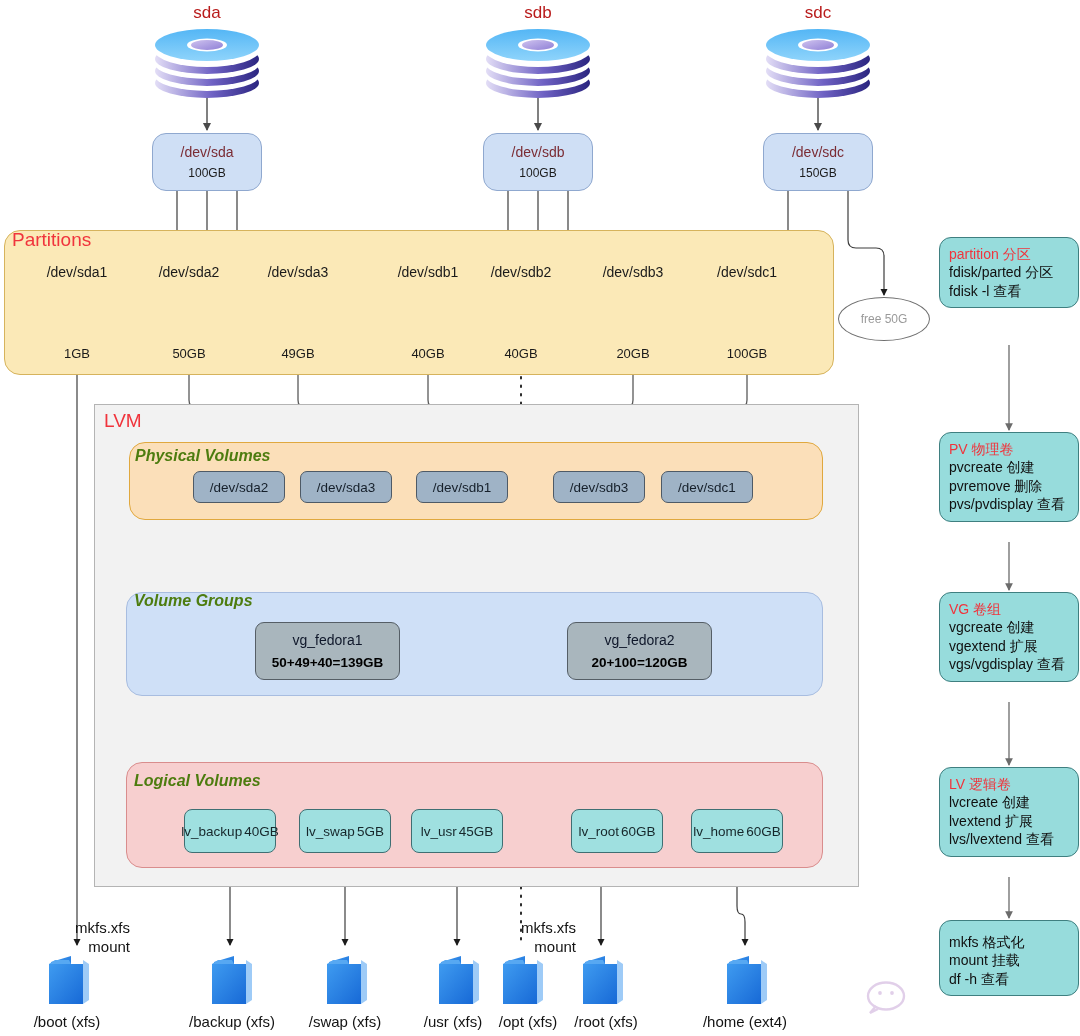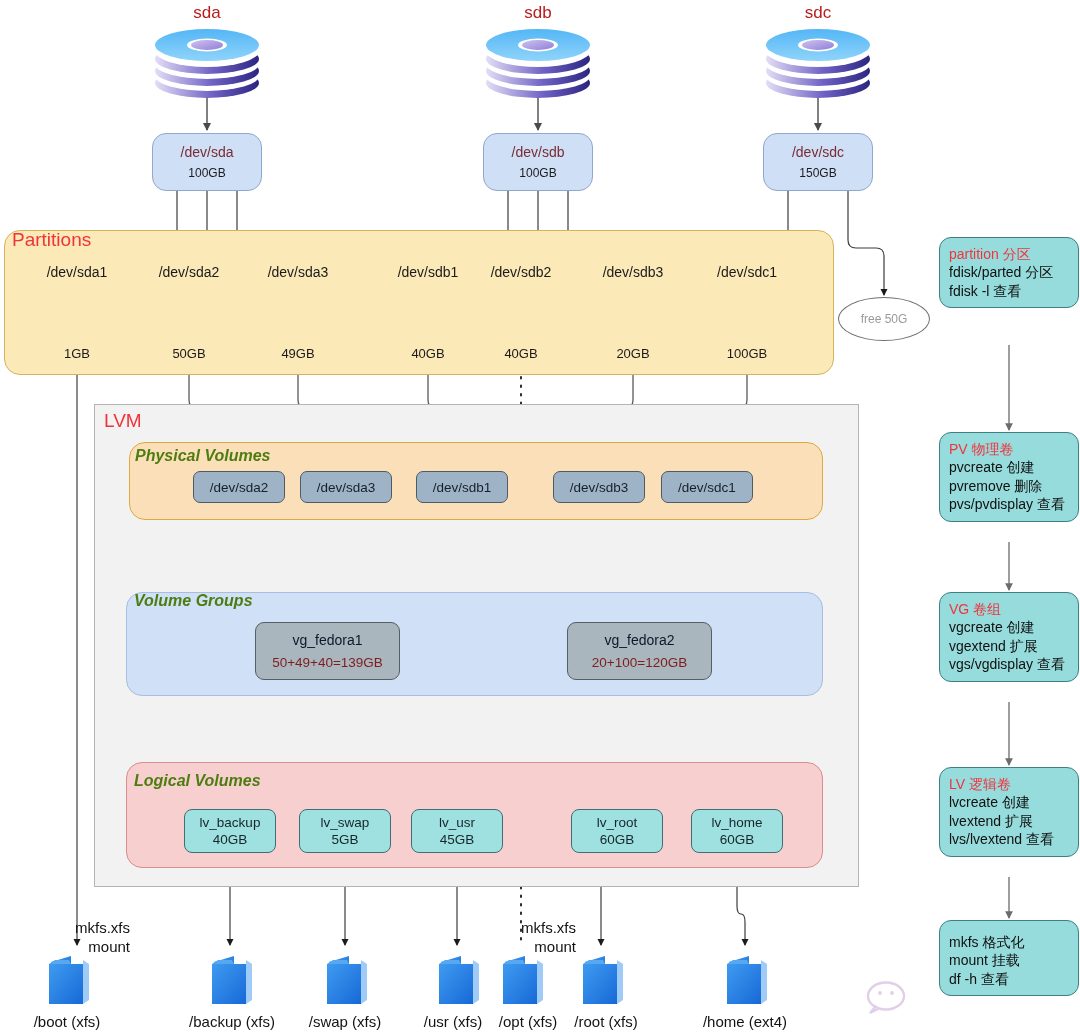--- a/index.html
+++ b/index.html
@@ -42,24 +42,24 @@
   .pvnode{
     width:92px;height:32px;border:1px solid #4e5a66;border-radius:7px;background:#9fb3c6;
     box-sizing:border-box;display:flex;align-items:center;justify-content:center;
     font-size:13.5px;color:#16202b;
   }
   .vgnode{
     width:145px;height:58px;border:1px solid #555e66;border-radius:9px;background:#a9b6bd;
     box-sizing:border-box;display:flex;flex-direction:column;align-items:center;justify-content:center;gap:7px;
   }
   .vgnode .vg-name{font-size:14px;color:#0f172a;}
-  .vgnode .vg-calc{font-size:13.5px;color:#7f1d1d;font-weight:normal;}
+  .vgnode .vg-calc{font-size:13.5px;color:#000000;font-weight:bold;}
   .lvnode{
     width:92px;height:44px;border:1px solid #3f6f73;border-radius:8px;background:#9fe0e0;
-    box-sizing:border-box;display:flex;flex-direction:column;align-items:center;justify-content:center;gap:2px;
+    box-sizing:border-box;display:flex;flex-direction:row;align-items:center;justify-content:center;gap:2px;
   }
   .lvnode .lv-name{font-size:13.5px;color:#16272b;}
   .lvnode .lv-size{font-size:13.5px;color:#16272b;}
 
   
   .cmdcard{
     width:140px;border:1px solid #3f7f80;border-radius:12px;background:#97dcdc;
     box-sizing:border-box;padding:7px 6px 7px 9px;
   }
   .cmdcard .c-head{font-size:14px;color:#f0343c;line-height:1.32;white-space:nowrap;}

